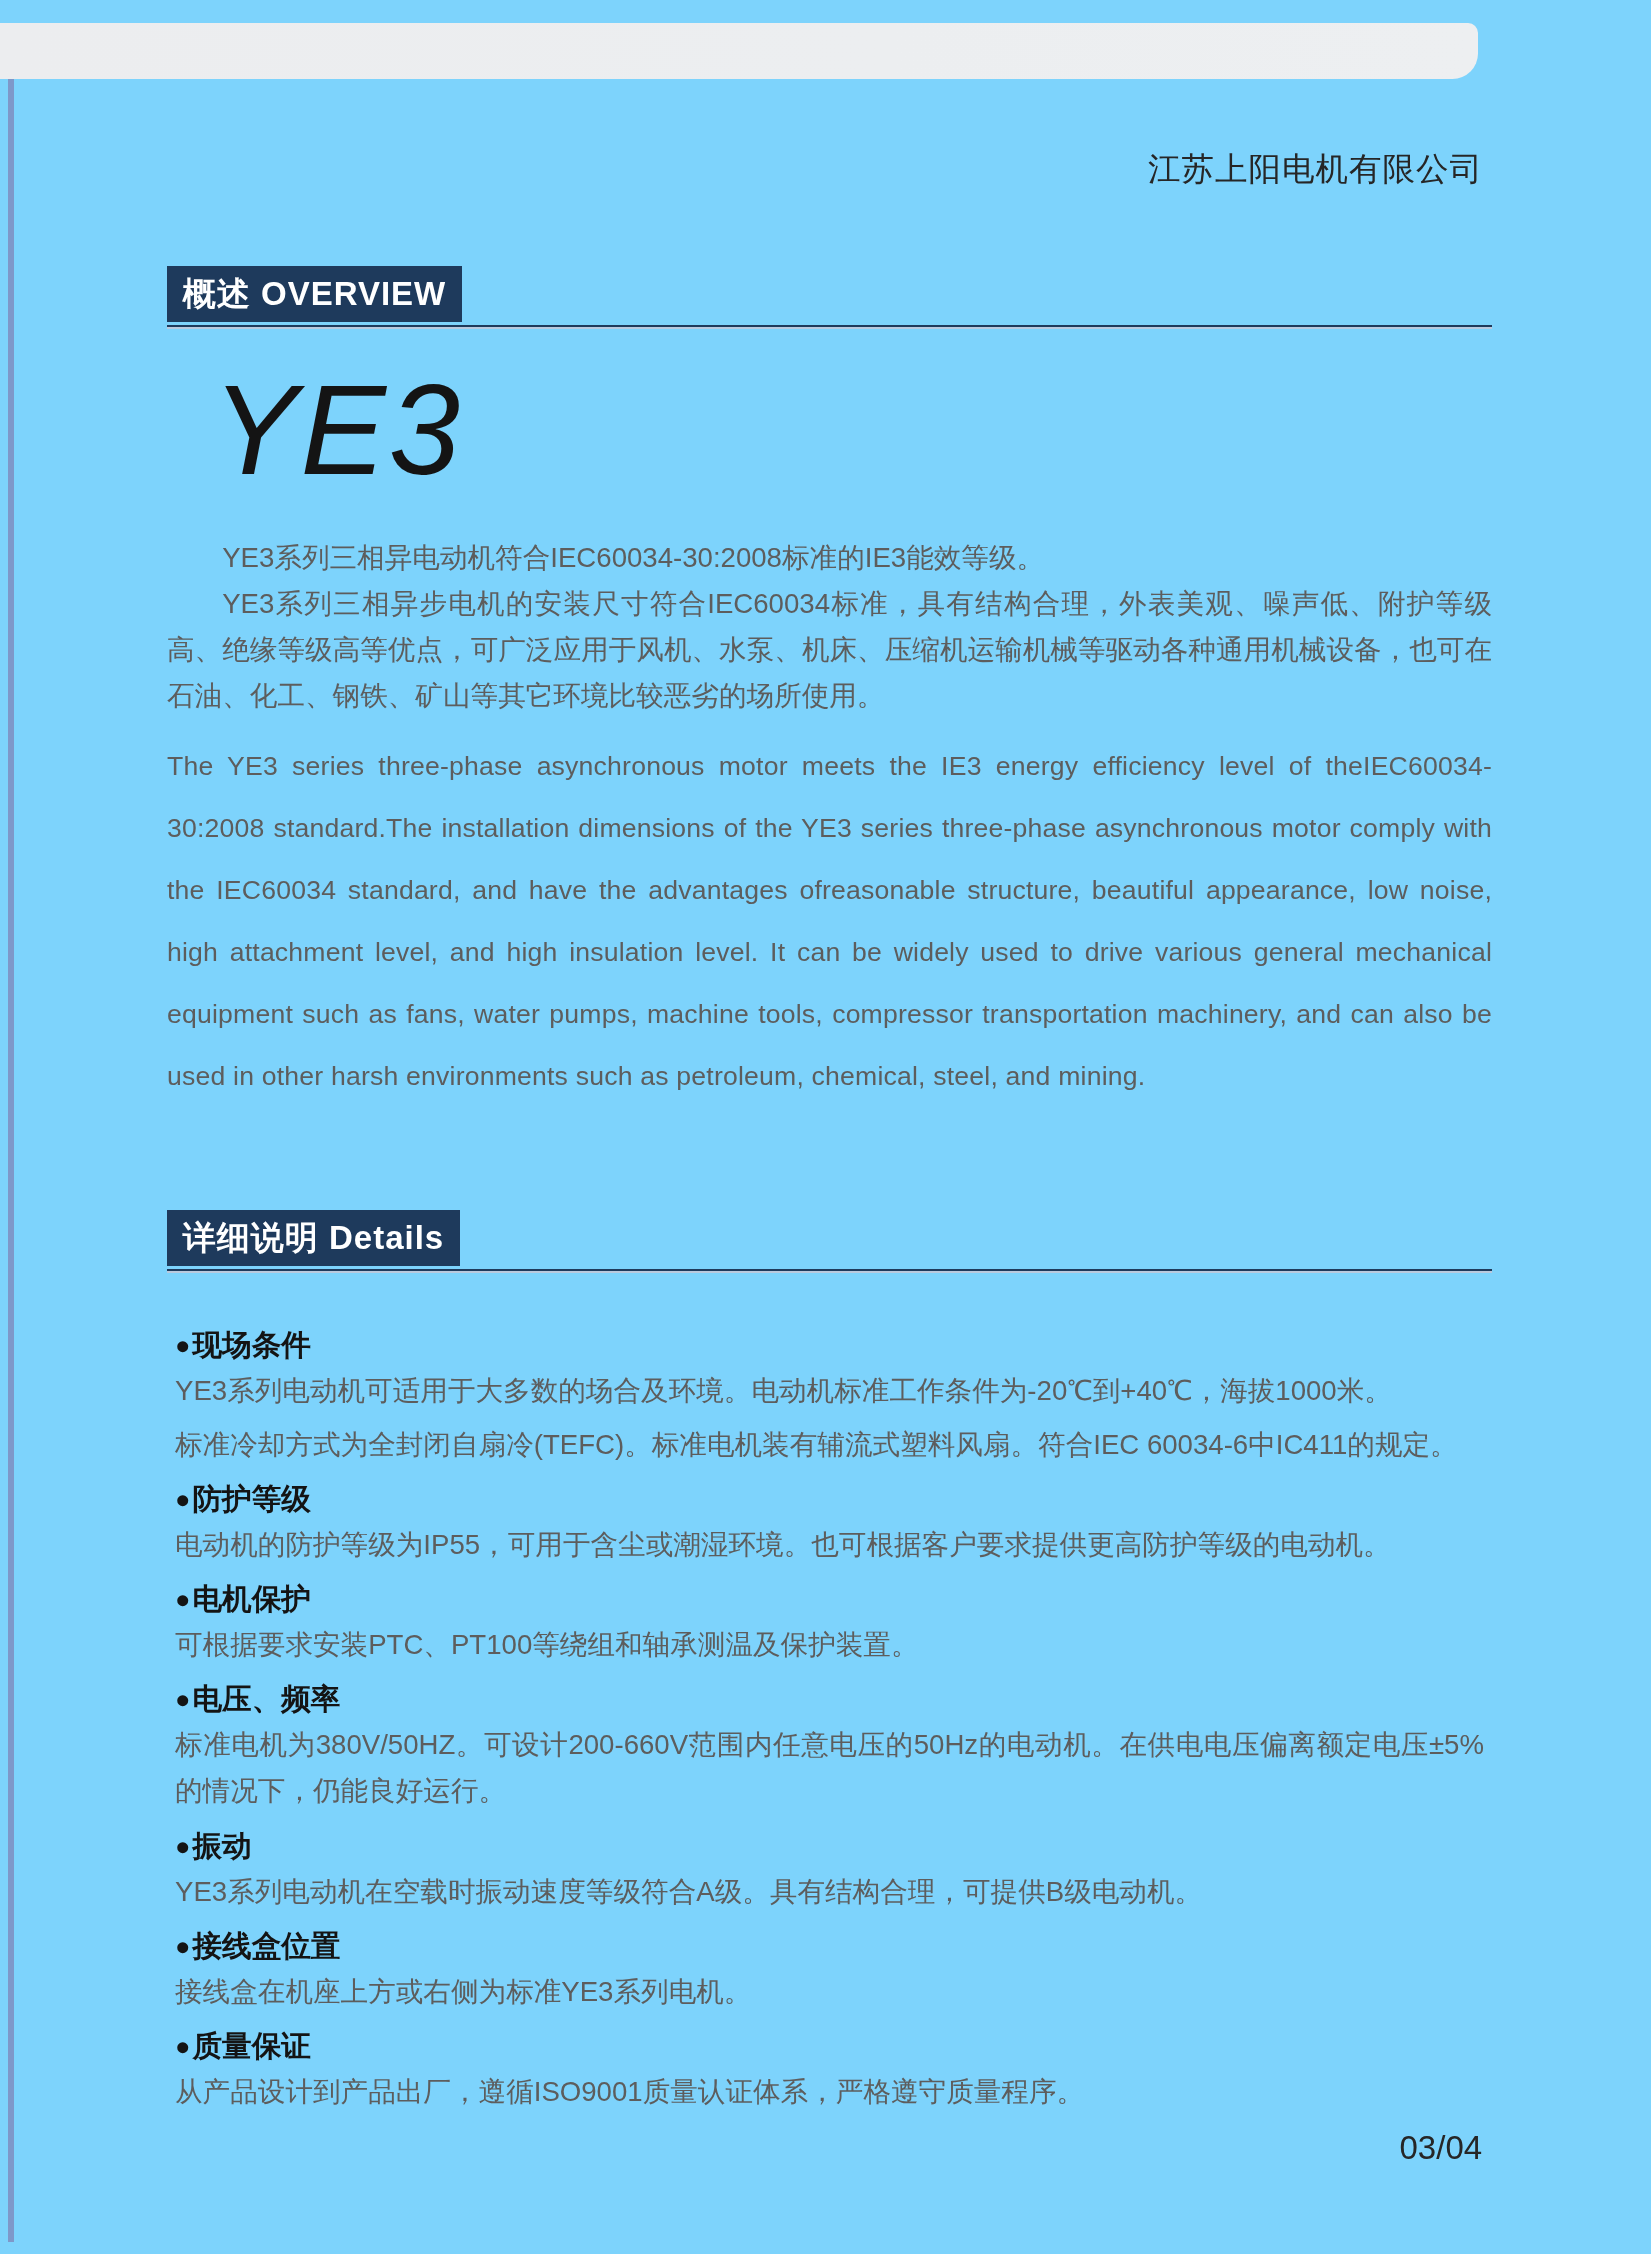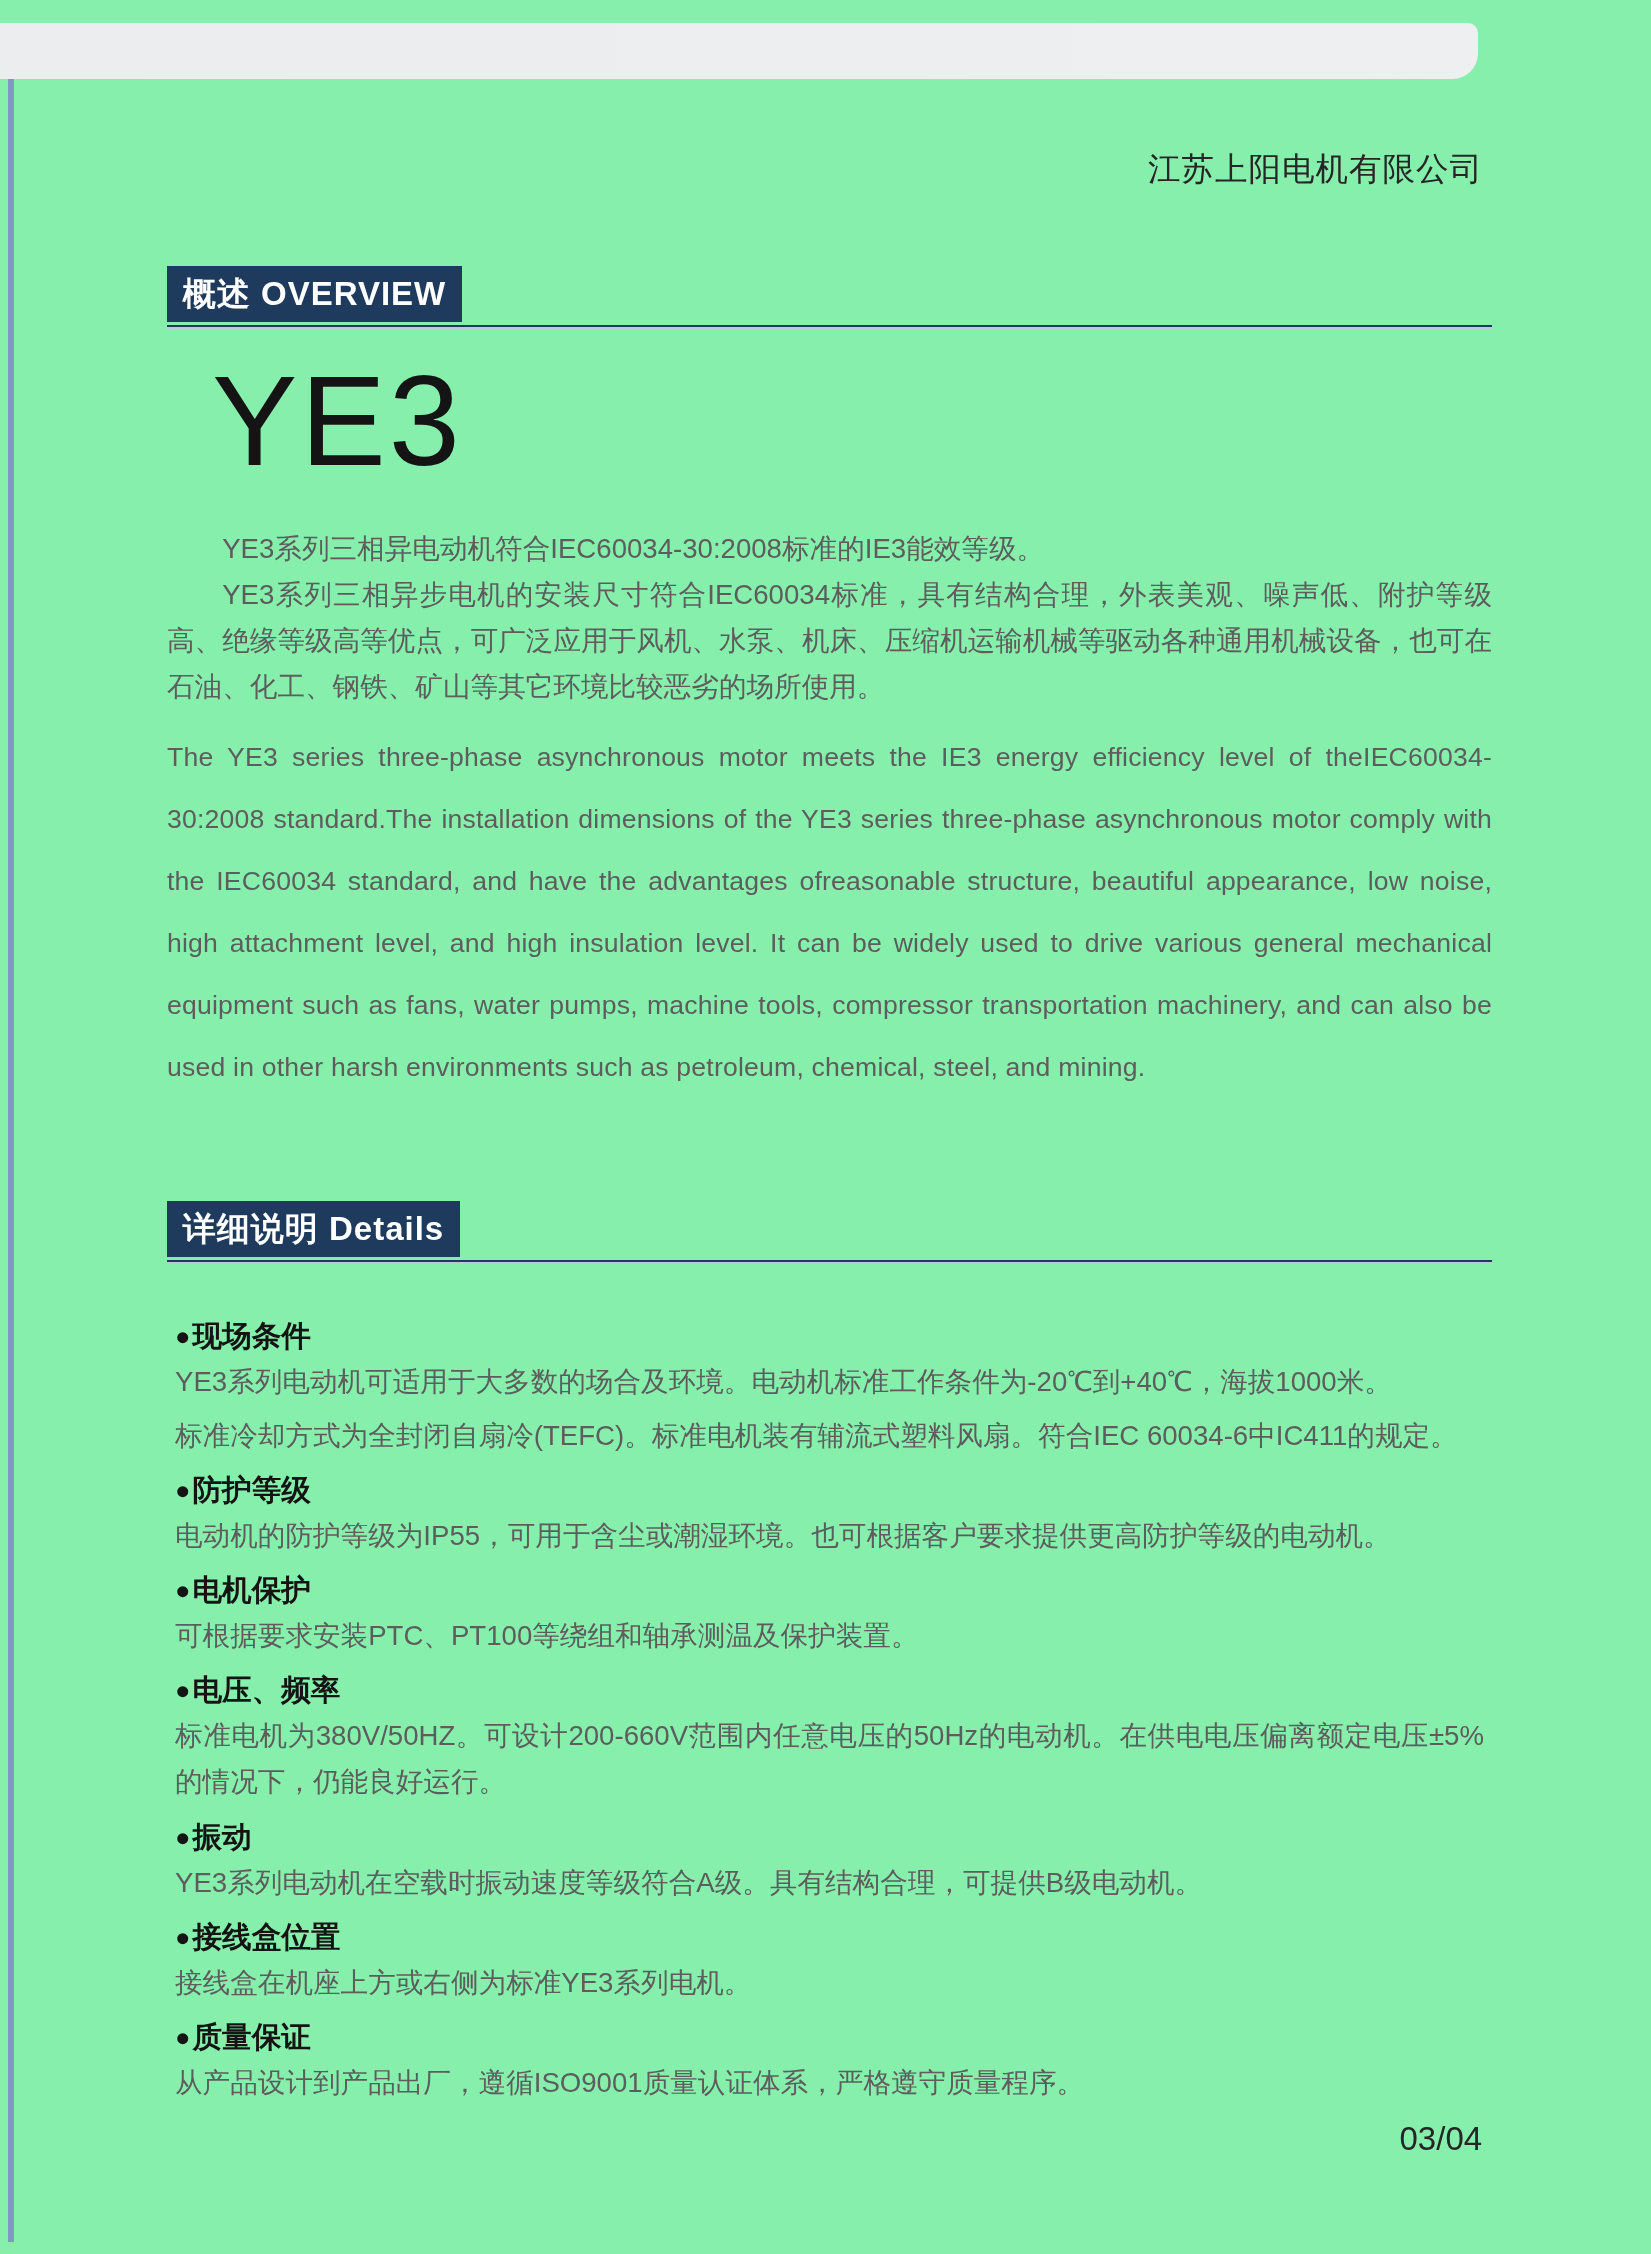--- a/index.html
+++ b/index.html
@@ -2,21 +2,21 @@
 <html><head>
 <meta charset="utf-8">
 <style>
   html,body { margin:0; padding:0; background:#ffffff; }
   * { box-sizing:border-box; }
 
   .page {
     position:relative;
     width:1652px; height:2255px;
     margin:0 auto;
-    background:#86efac;
+    background:#7dd3fc;
     font-family:"Liberation Sans", sans-serif;
     overflow:hidden;
   }
 
   
   .top-band {
     position:absolute;
     left:0; top:22.7px;
     width:1478px; height:56px;
     background:linear-gradient(90deg,#ecedef 0%,#eceef0 60%,#edeff1 100%);
@@ -61,27 +61,28 @@
     letter-spacing:1px;
   }
   .section-rule {
     margin-top:3px;
     height:3.9px;
     background:#1e3a5c;
     border-bottom:2px solid #b9c9de;
   }
 
   .product-title {
-    margin-top:28px;
+    margin-top:37px;
     padding-left:45px;
     font-size:128px;
     line-height:1.0;
     font-weight:500;
     letter-spacing:3px;
     color:#141414;
+    font-style:italic;
   }
 
   .zh-intro { margin-top:41px; }
   .zh-intro p {
     margin:0;
     text-indent:2em;
     font-size:27.6px;
     line-height:46px;
     color:#5d5d5d;
     text-align:justify;

